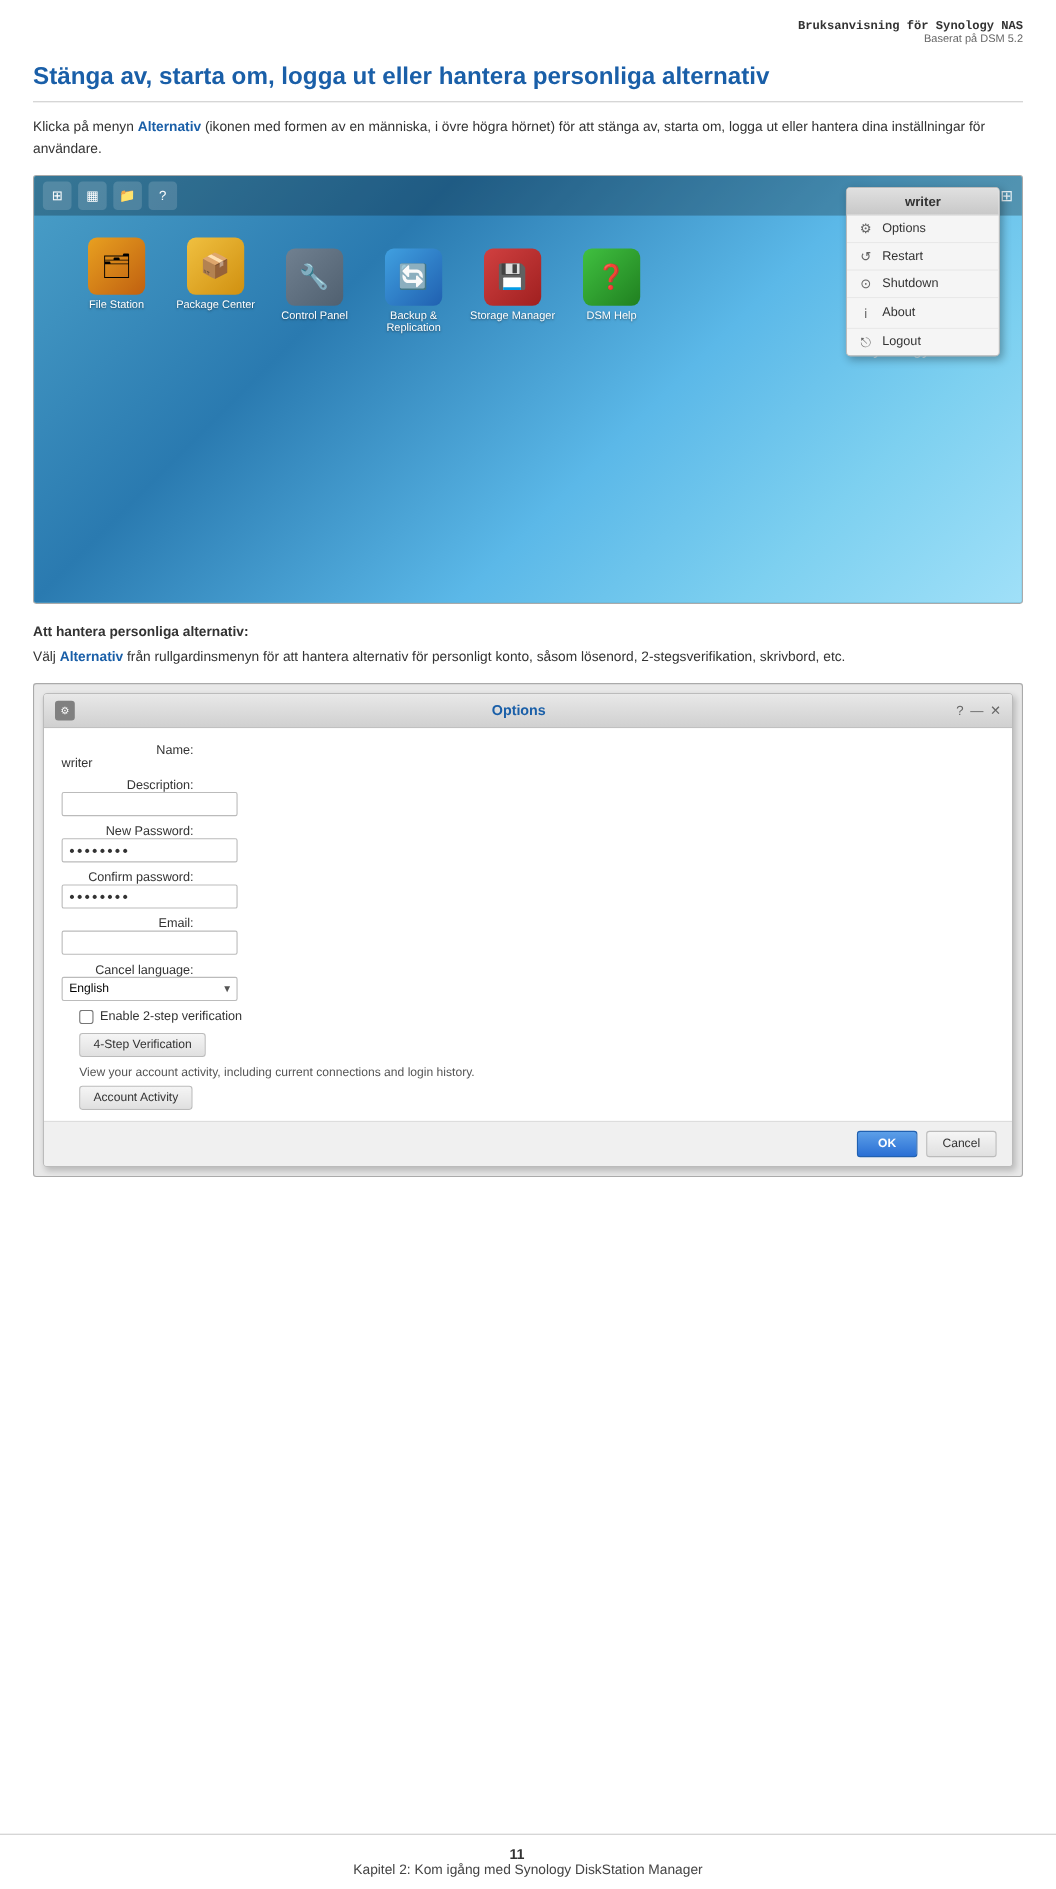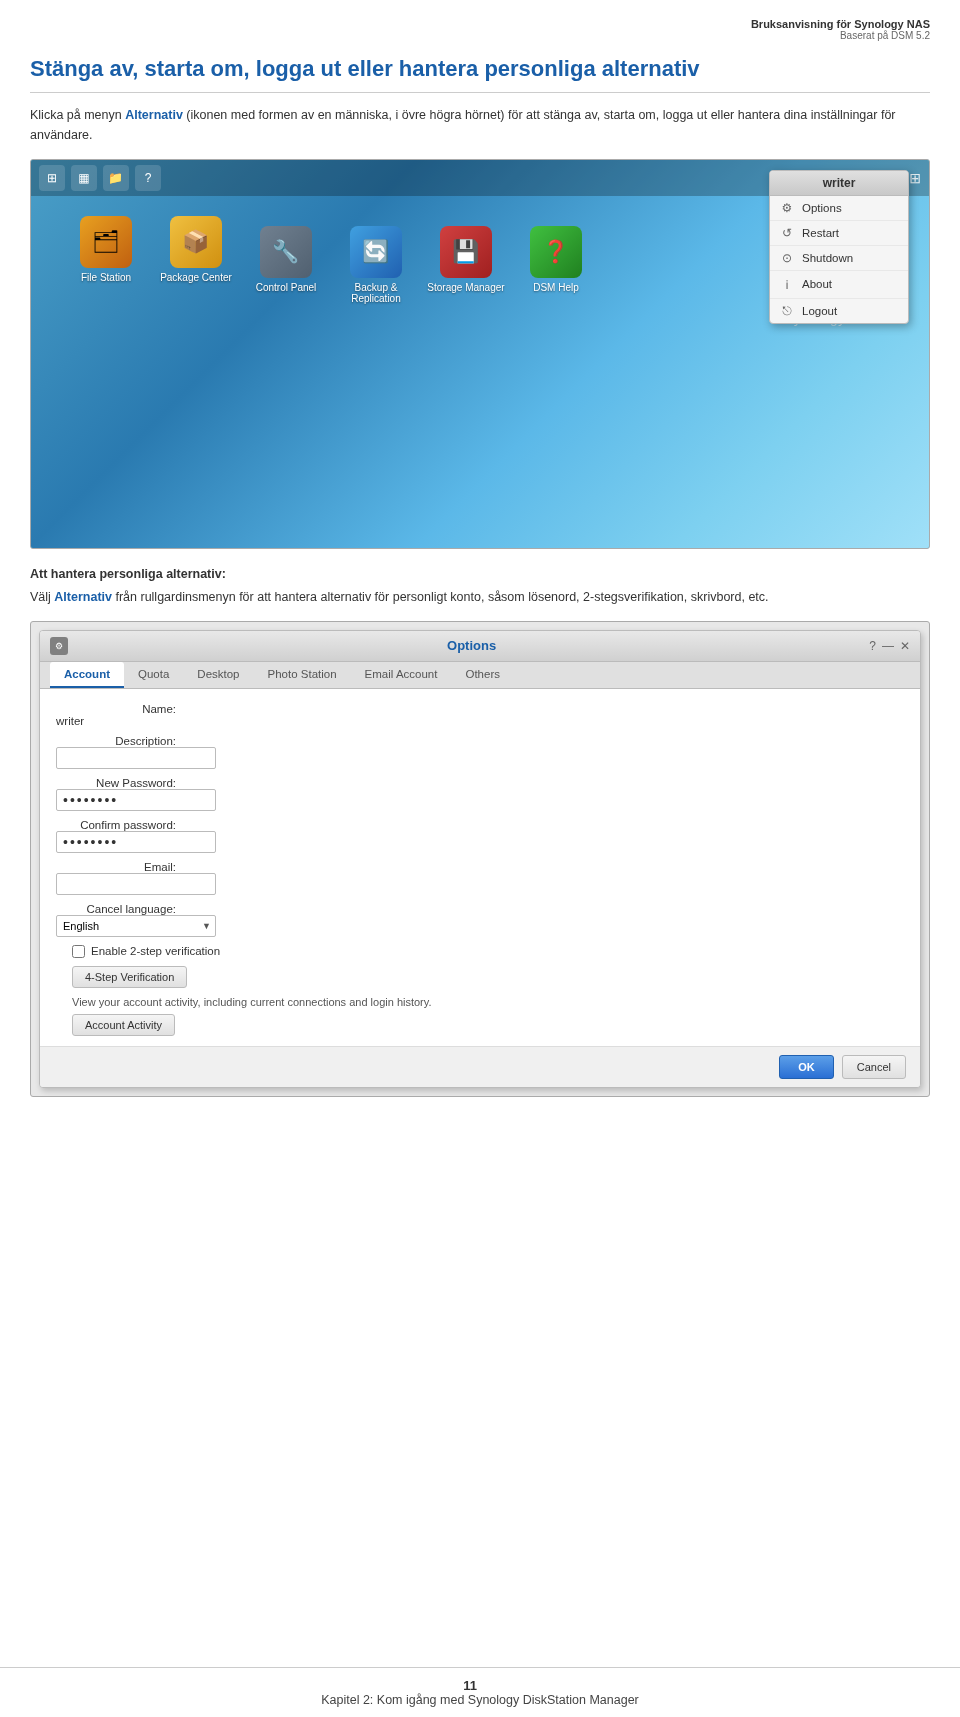--- a/index.html
+++ b/index.html
@@ -23,20 +23,21 @@
     
     .header-area {
       text-align: right;
       padding: 18px 30px 4px 30px;
       border-bottom: none;
     }
     .header-title {
       font-size: 11px;
       font-weight: bold;
       color: #333;
+      font-family: Liberation Mono, monospace;
     }
     .header-subtitle {
       font-size: 10px;
       color: #666;
     }
 
     
     .main-content {
       padding: 10px 30px 20px 30px;
     }
@@ -594,28 +595,20 @@
             <div class="options-titlebar-icon">⚙</div>
           </div>
           <div class="options-titlebar-title">Options</div>
           <div class="options-titlebar-controls">
             <span>?</span>
             <span>—</span>
             <span>✕</span>
           </div>
         </div>
 
-        <div class="options-tabs">
-          <div class="options-tab active">Account</div>
-          <div class="options-tab">Quota</div>
-          <div class="options-tab">Desktop</div>
-          <div class="options-tab">Photo Station</div>
-          <div class="options-tab">Email Account</div>
-          <div class="options-tab">Others</div>
-        </div>
 
         <div class="options-body">
 
           <div class="form-row">
             <div class="form-label">Name:</div>
             <div class="form-value">writer</div>
           </div>
 
           <div class="form-row">
             <div class="form-label">Description:</div>

